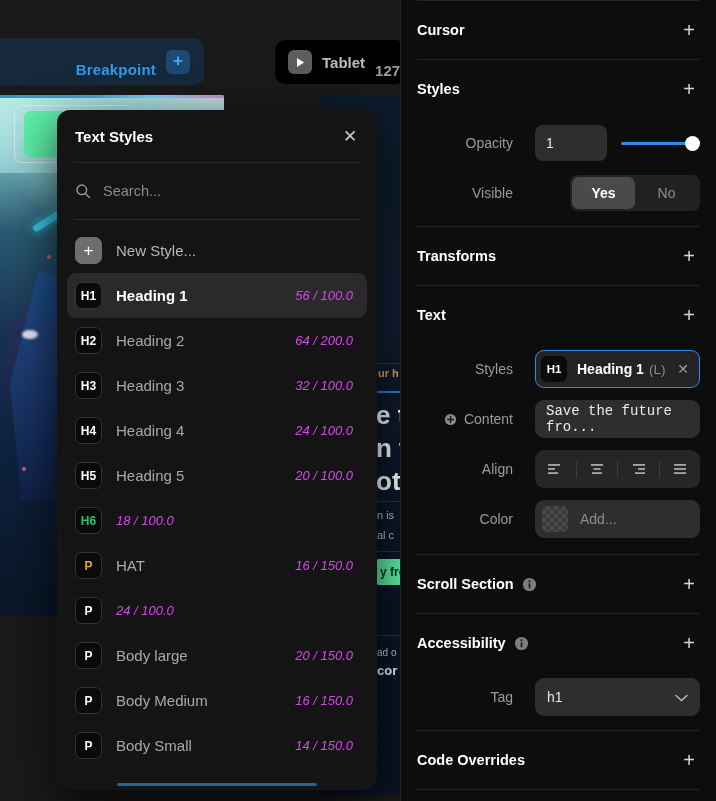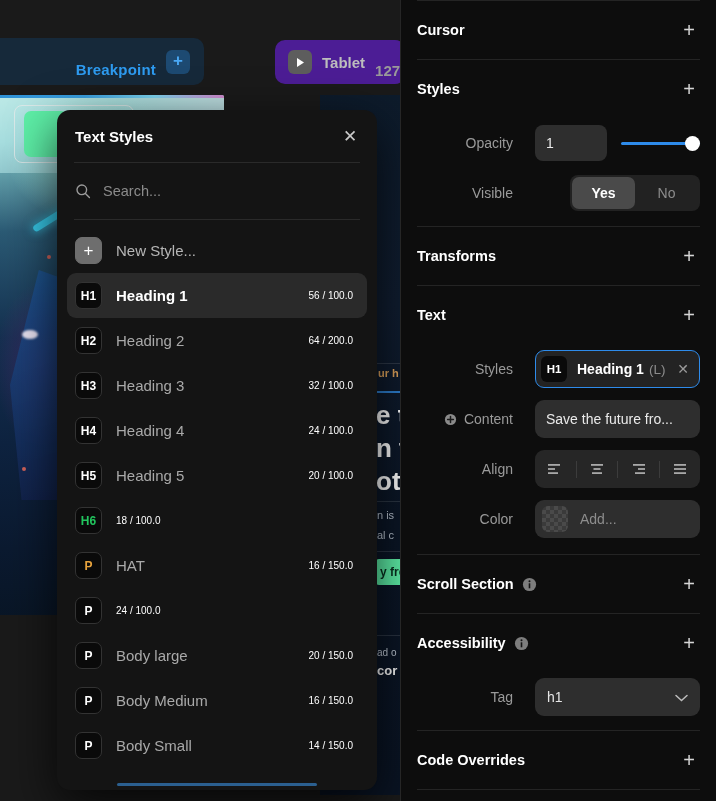--- a/index.html
+++ b/index.html
@@ -22,21 +22,21 @@
     display: flex; align-items: center; justify-content: flex-end;
     gap: 10px; padding-right: 14px;
   }
   .bp-label { color: #2e9bf0; font-size: 15px; font-weight: bold; letter-spacing: .2px; margin-top: 16px; }
   .bp-plus {
     width: 24px; height: 24px; border-radius: 6px; background: #1d4a72;
     color: #4aa8f5; font-size: 17px; line-height: 22px; text-align: center; font-weight: bold;
   }
   .dev-pill {
     position: absolute; left: 275px; top: 40px; height: 44px; width: 130px;
-    background: #4c1d95; border-radius: 10px;
+    background: #000000; border-radius: 10px;
     display: flex; align-items: center; gap: 10px; padding-left: 13px;
     overflow: hidden;
   }
   .dev-ico {
     width: 24px; height: 24px; border-radius: 6px; background: #5d5d5d;
     display: flex; align-items: center; justify-content: center;
   }
   .dev-ico svg { display: block; }
   .dev-name { color: #bdbdbd; font-size: 15px; font-weight: bold; white-space: nowrap; }
   .dev-w { color: #9a9a9a; font-size: 15px; font-weight: bold; white-space: nowrap; margin-top: 16px; }
@@ -134,21 +134,21 @@
   .badge {
     width: 27px; height: 27px; flex: 0 0 27px; border-radius: 7px;
     background: #0a0a0a; border: 1px solid #333;
     display: flex; align-items: center; justify-content: center;
     color: #fff; font-size: 12px; font-weight: bold;
   }
   .badge.p { font-size: 12px; }
   .badge.newstyle { background: #6e6e6e; border-color: #6e6e6e; font-size: 17px; font-weight: normal; }
   .row-label { flex: 1; color: #a9a9a9; font-size: 15px; }
   .row.sel .row-label { color: #fff; font-weight: bold; }
-  .row-meta { color: #ffffff; font-size: 10px; }
+  .row-meta { color: #d946ef; font-size: 13px; font-style: italic; }
   .row.new .row-label { color: #b6b6b6; }
   .modal-scroll {
     position: absolute; left: 50%; transform: translateX(-50%);
     bottom: 4px; width: 200px; height: 3px; background: #2b5f8f; border-radius: 2px;
   }
 
   
   .panel {
     position: absolute; right: 0; top: 0; width: 316px; height: 801px;
     background: #0d0d0d; border-left: 1px solid #262626;
@@ -417,21 +417,21 @@
     </div>
 
     <div class="field">
       <span class="field-label withicon">
         <svg width="13" height="13" viewBox="0 0 13 13">
           <circle cx="6.5" cy="6.5" r="5.6" fill="#8a8a8a"></circle>
           <path d="M6.5 3.6v5.8M3.6 6.5h5.8" stroke="#1a1a1a" stroke-width="1.5" stroke-linecap="round"></path>
         </svg>
         <span>Content</span>
       </span>
-      <div class="ipt ctrl" style="height:38px;border-radius:9px;">Save the future fro...</div>
+      <div class="ipt ctrl" style="height:38px;border-radius:9px;font-family:Liberation Mono, monospace;">Save the future fro...</div>
     </div>
 
     <div class="field">
       <span class="field-label">Align</span>
       <div class="align-grp">
         <div class="align-btn">
           <svg width="16" height="12" viewBox="0 0 16 12">
               <rect x="1" y="1" width="12" height="1.8" fill="#a8a8a8"></rect>
               <rect x="1" y="5.1" width="7" height="1.8" fill="#a8a8a8"></rect>
               <rect x="1" y="9.2" width="10" height="1.8" fill="#a8a8a8"></rect>

